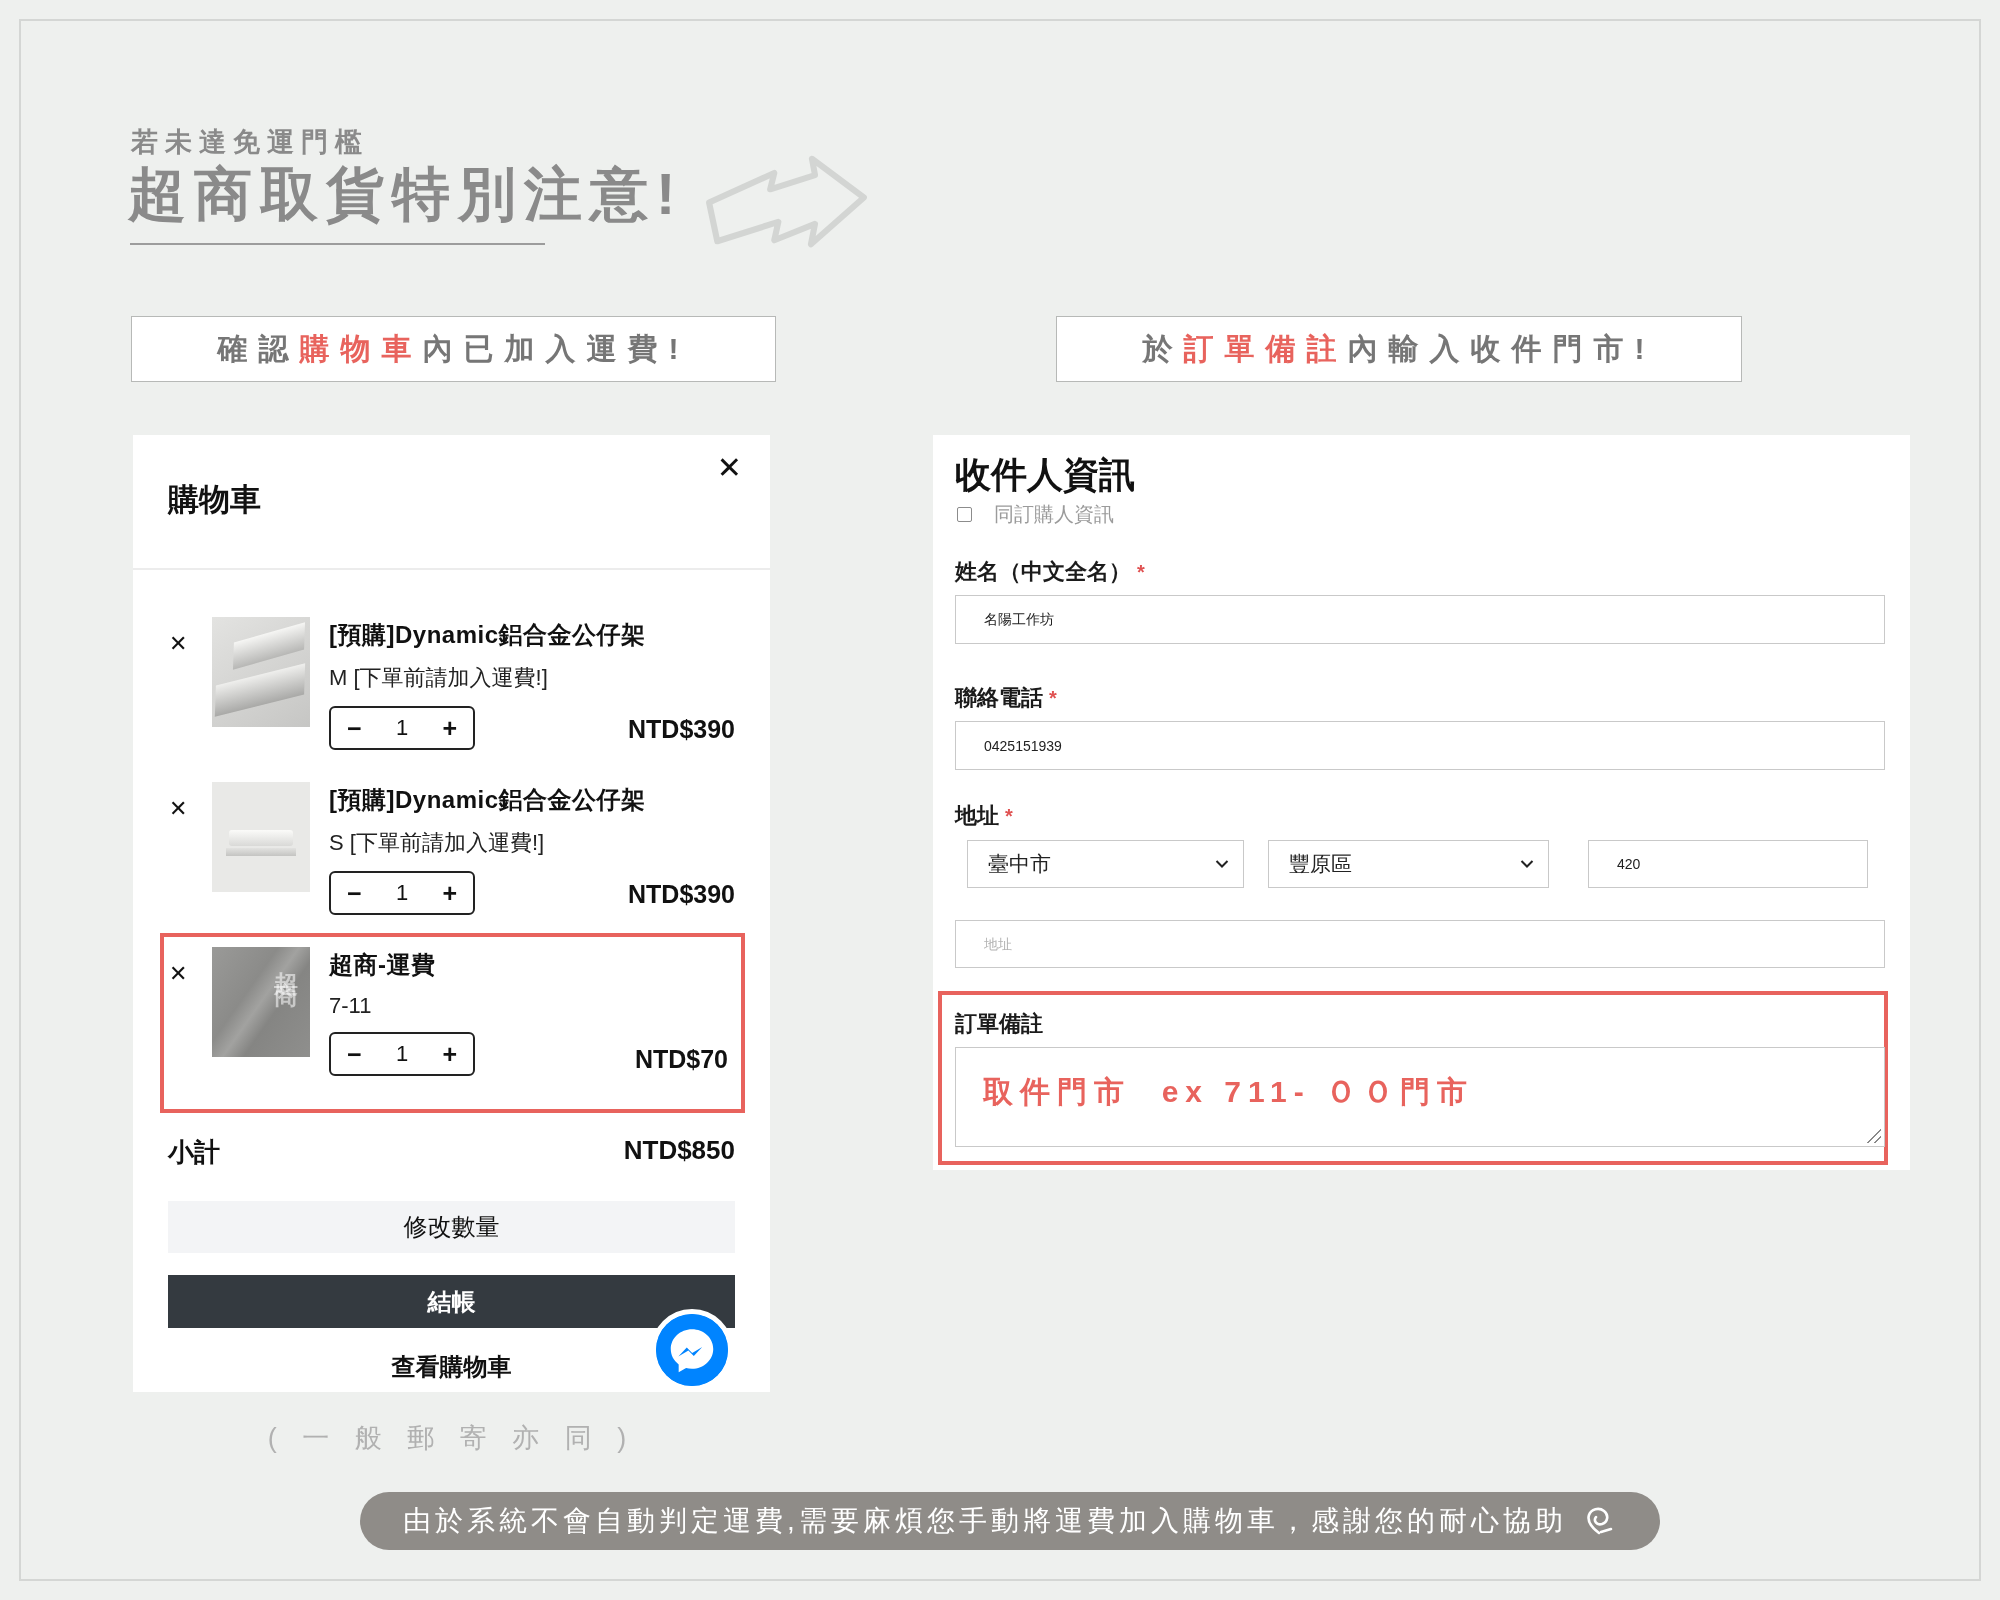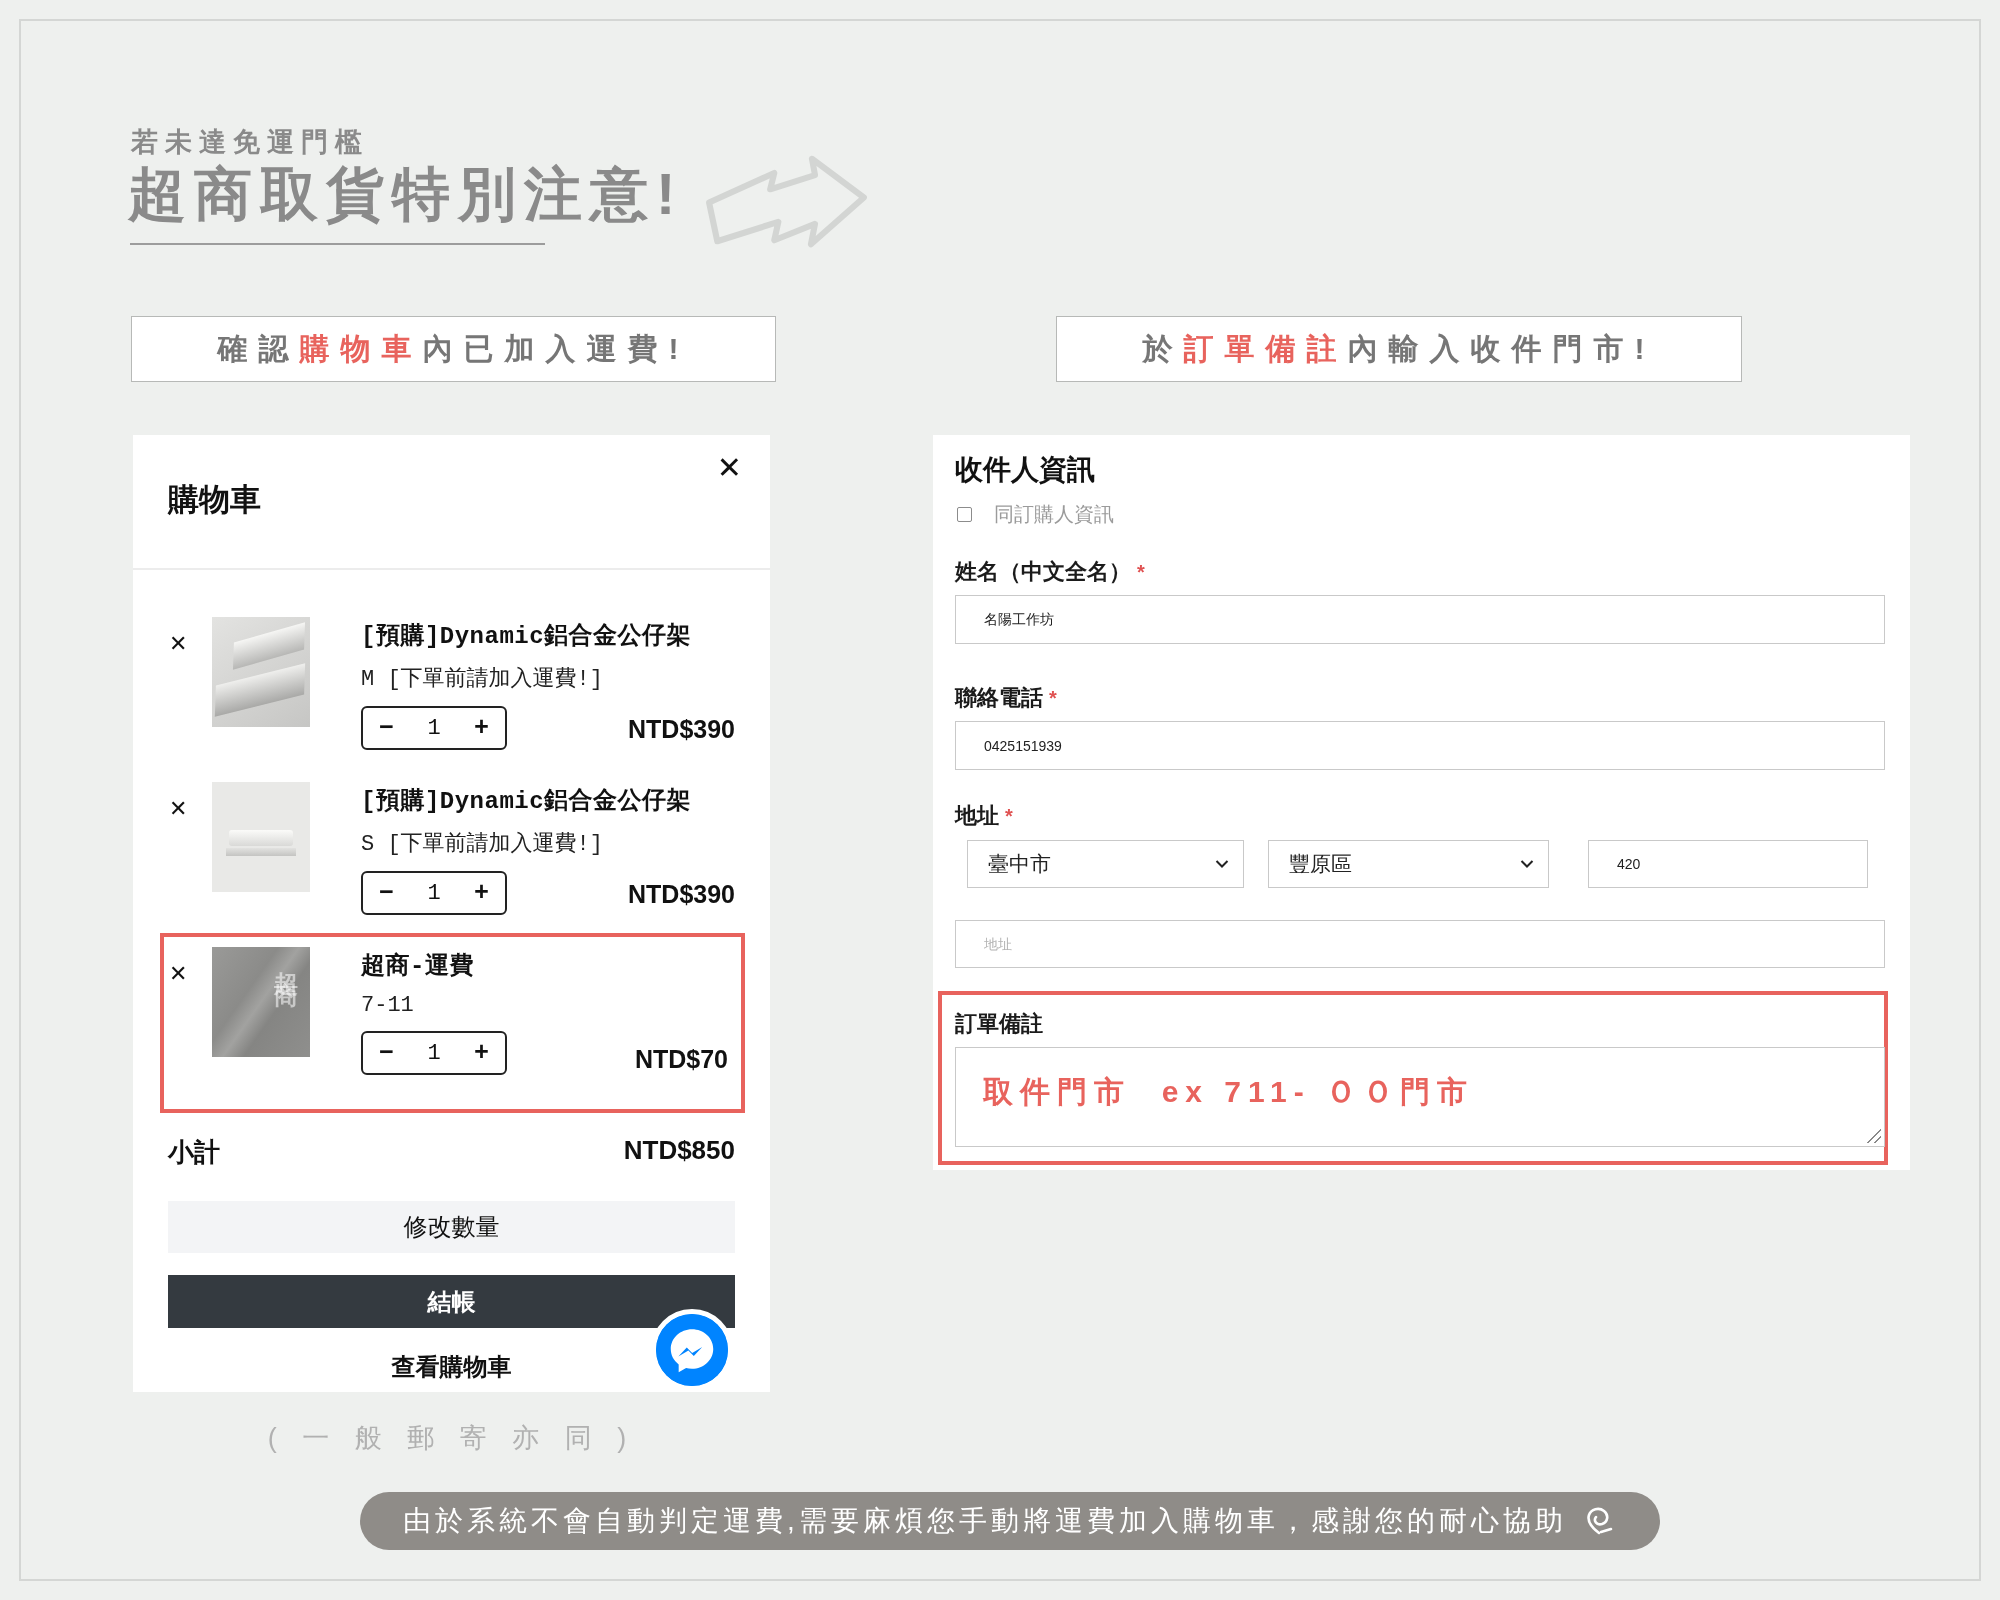--- a/index.html
+++ b/index.html
@@ -29,21 +29,21 @@
 
   
   .cart-panel { position:absolute; left:133px; top:435px; width:637px; height:957px; background:#fff; }
   .cart-close { position:absolute; right:28px; top:18px; font-size:30px; font-weight:400; color:#111; cursor:pointer; line-height:1; }
   .cart-title { position:absolute; left:35px; top:44px; font-size:31px; font-weight:700; color:#111; }
   .cart-divider { position:absolute; left:0; top:133px; width:100%; height:2px; background:#ececec; }
 
   .cart-item { position:absolute; left:0; width:100%; height:160px; }
   .item-remove { position:absolute; left:36px; top:14px; font-size:22px; color:#111; cursor:pointer; }
   .item-img { position:absolute; left:79px; top:0; width:98px; height:110px; overflow:hidden; }
-  .item-info { position:absolute; left:228px; top:2px; width:380px;font-family:Liberation Mono, monospace; }
+  .item-info { position:absolute; left:196px; top:2px; width:380px; }
   .item-title { font-size:24px; font-weight:700; color:#111; letter-spacing:0.5px; }
   .item-variant { font-size:22px; color:#222; margin-top:12px; }
   .stepper { margin-top:13px; width:146px; height:44px; border:2px solid #222; border-radius:6px;
              display:flex; align-items:center; justify-content:space-between; padding:0 16px; background:#fff; }
   .stepper .st-btn { font-size:25px; font-weight:700; color:#111; cursor:pointer; line-height:1; }
   .stepper .st-qty { font-size:22px; color:#111; }
   .item-price { position:absolute; right:35px; top:98px; font-size:25px; font-weight:600; color:#111; }
 
   .row-1 { top:182px; }
   .row-2 { top:347px; }
@@ -75,21 +75,21 @@
   .view-cart { position:absolute; left:0; top:916px; width:100%; text-align:center; font-size:24px; font-weight:700; color:#111; cursor:pointer; }
   .messenger { position:absolute; left:518px; top:874px; width:82px; height:82px; border-radius:50%;
                border:5px solid #fff; background:#0084ff; cursor:pointer; overflow:hidden; }
   .messenger svg { display:block; width:72px; height:72px; }
 
   .cart-footnote { position:absolute; left:133px; top:1420px; width:637px; text-align:center;
                    font-size:27px; letter-spacing:9px; color:#b1b1b1; }
 
   
   .form-panel { position:absolute; left:933px; top:435px; width:977px; height:735px; background:#fff; }
-  .form-title { position:absolute; left:22px; top:16px; font-size:28px; font-weight:700; color:#111; }
+  .form-title { position:absolute; left:22px; top:16px; font-size:36px; font-weight:700; color:#111; }
   .chk-row { position:absolute; left:24px; top:66px; display:flex; align-items:center; gap:22px; }
   .chk-box { width:15px; height:15px; border:1.5px solid #8c8c8c; border-radius:2px; background:#fff; cursor:pointer; }
   .chk-label { font-size:20px; color:#9b9b9b; }
   .f-label { position:absolute; left:22px; font-size:22px; font-weight:700; color:#1b1b1b; }
   .req { color:#e05252; font-size:20px; margin-left:6px; font-weight:700; }
   .f-input { position:absolute; left:22px; width:930px; height:49px; border:1px solid #c9c9c9; background:#fff;
              font-size:14px; color:#222; padding-left:28px; outline:none; font-family:inherit; }
   .f-input::placeholder { color:#b3b3b3; }
   .lbl-name { top:122px; } .inp-name { top:160px; }
   .lbl-phone { top:248px; } .inp-phone { top:286px; }

